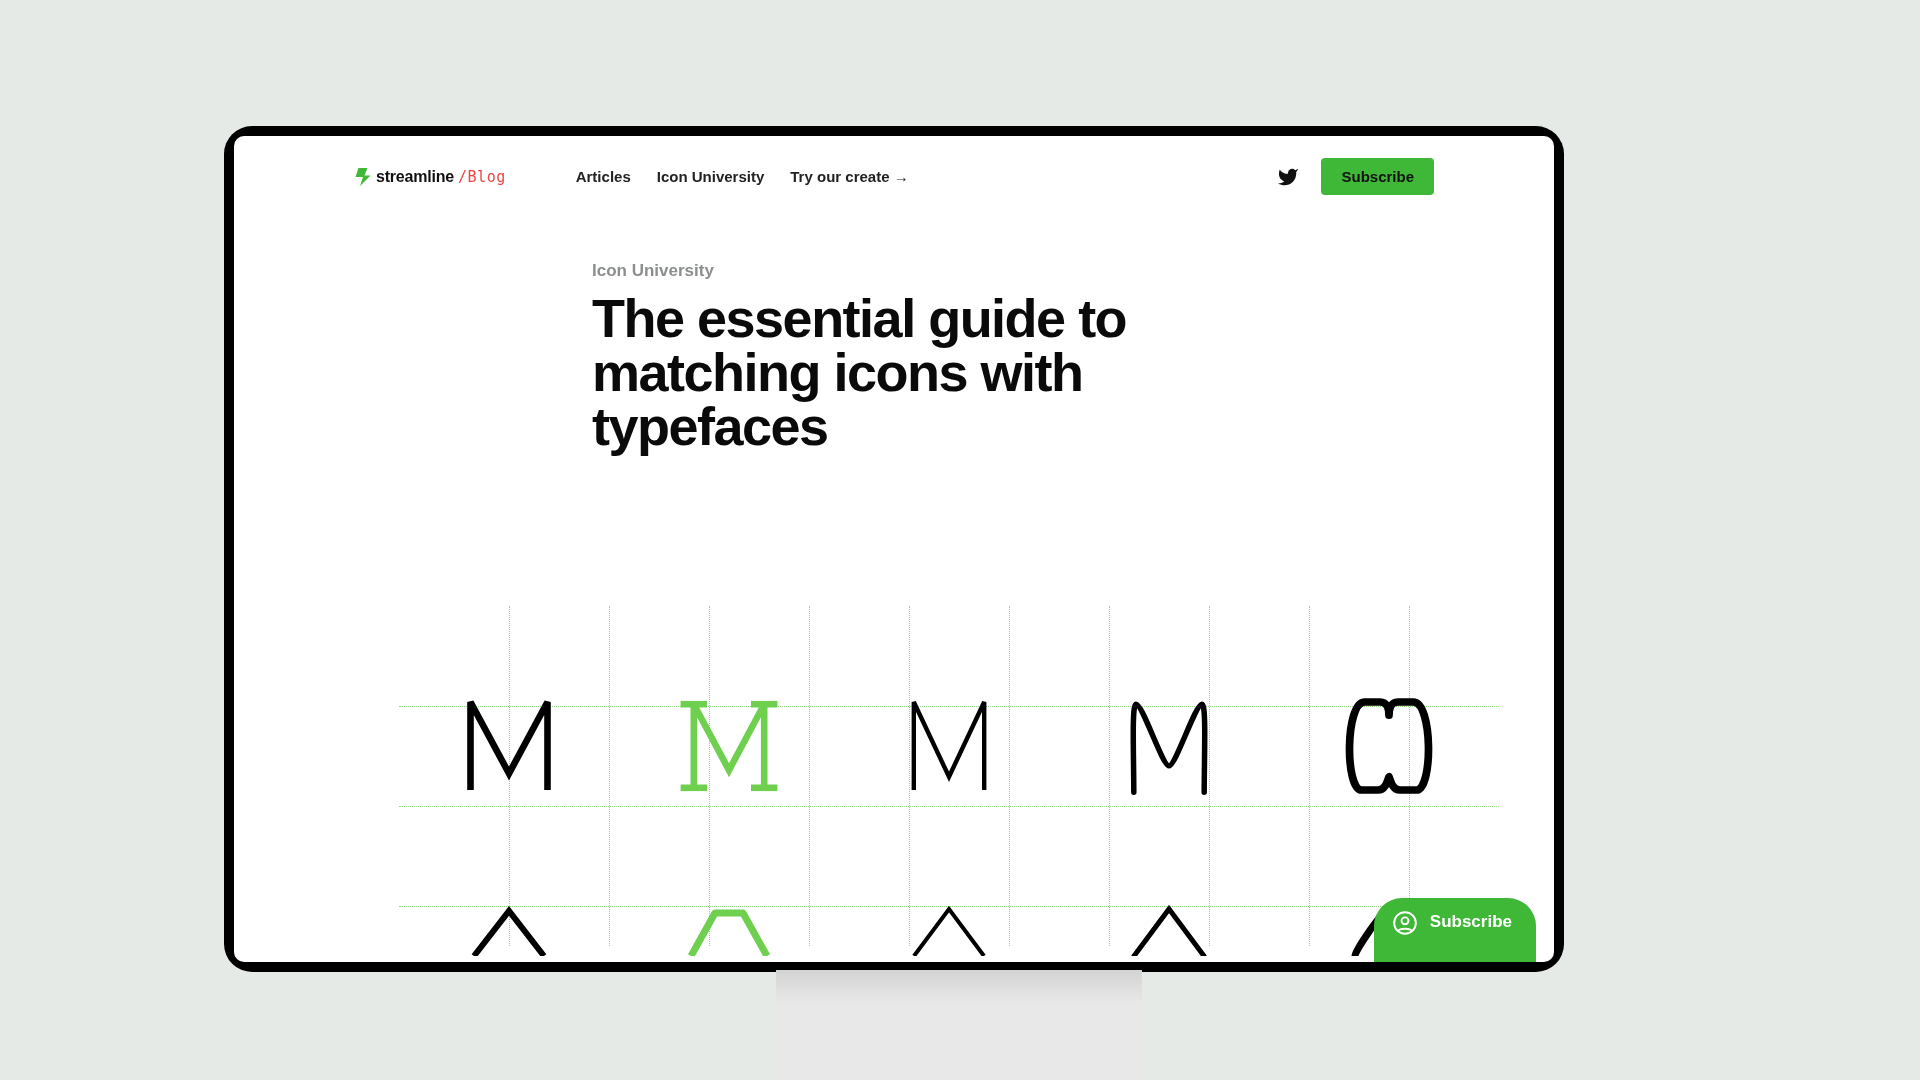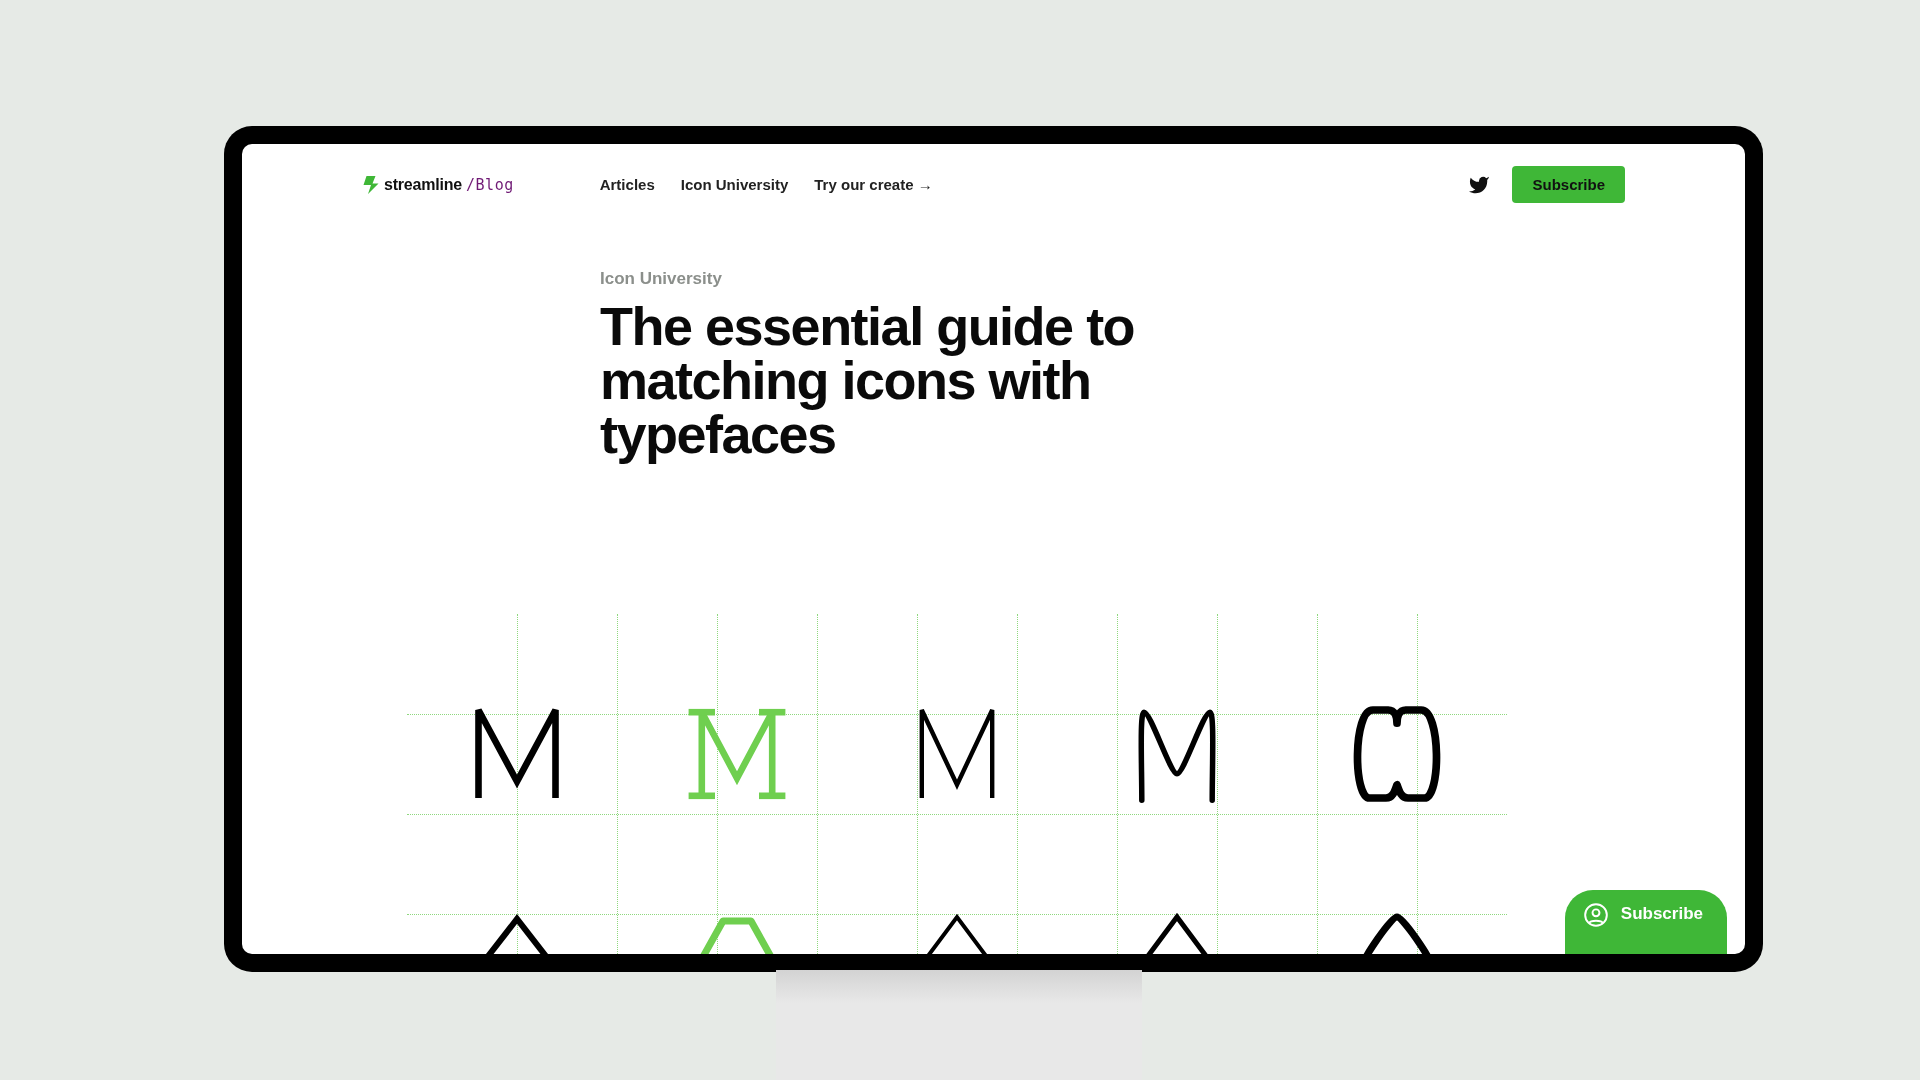--- a/index.html
+++ b/index.html
@@ -8,25 +8,25 @@
     font-family: -apple-system, BlinkMacSystemFont, "Segoe UI", Helvetica, Arial, sans-serif;
     width: 1920px;
     height: 1080px;
     overflow: hidden;
     position: relative;
   }
   .monitor-frame {
     position: absolute;
     left: 224px;
     top: 126px;
-    width: 1539px;
+    width: 1340px;
     height: 846px;
     background: #000;
     border-radius: 28px;
-    padding: 18px;
+    padding: 10px;
   }
   .monitor-stand {
     position: absolute;
     left: 776px;
     top: 970px;
     width: 366px;
     height: 110px;
     background: linear-gradient(to bottom, #d3d3d3 0%, #e8e8e8 30%, #e8e8e8 100%);
   }
   .screen {
@@ -62,28 +62,28 @@
   }
   .logo-text {
     font-weight: 800;
     font-size: 16px;
     color: #111;
     letter-spacing: -0.2px;
   }
   .logo-suffix {
     font-family: "Menlo", "Consolas", monospace;
     font-size: 15px;
-    color: #701a75;
+    color: #ef4444;
     letter-spacing: 0.5px;
     text-align: center;
   }
   .nav-links {
     display: flex;
     gap: 26px;
-    margin-left: 56px;
+    margin-left: 40px;
   }
   .nav-link {
     font-size: 15px;
     color: #222;
     font-weight: 600;
     cursor: pointer;
   }
   .topbar-right {
     display: flex;
     align-items: center;

